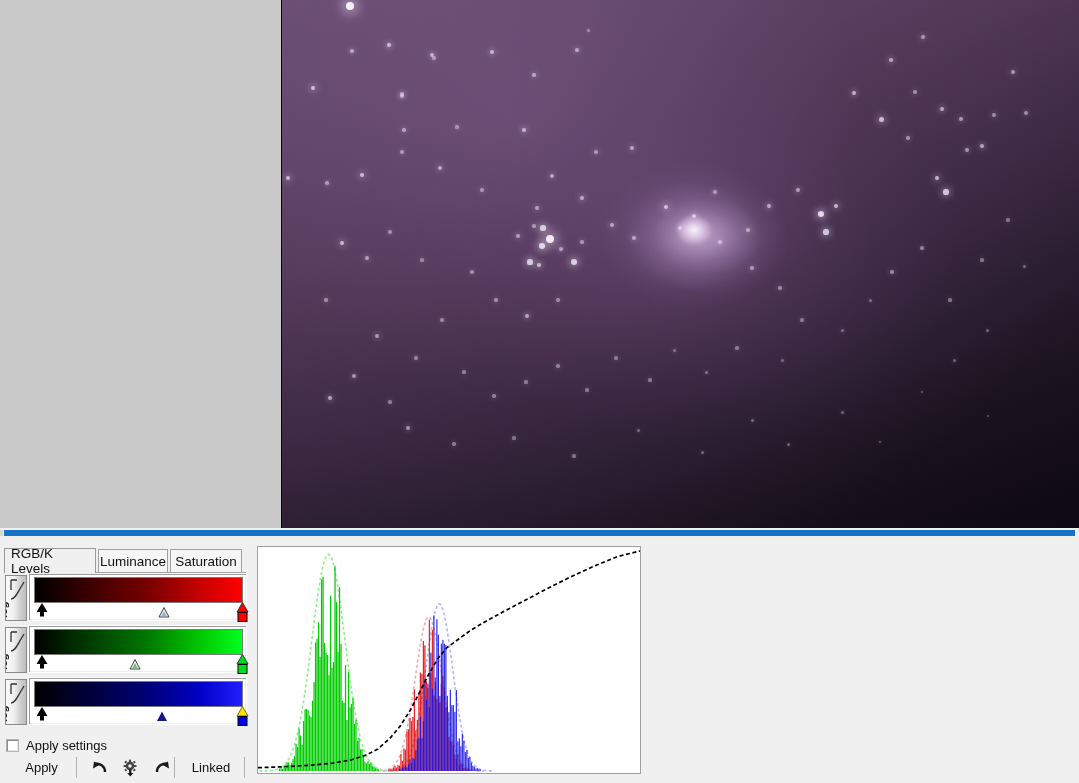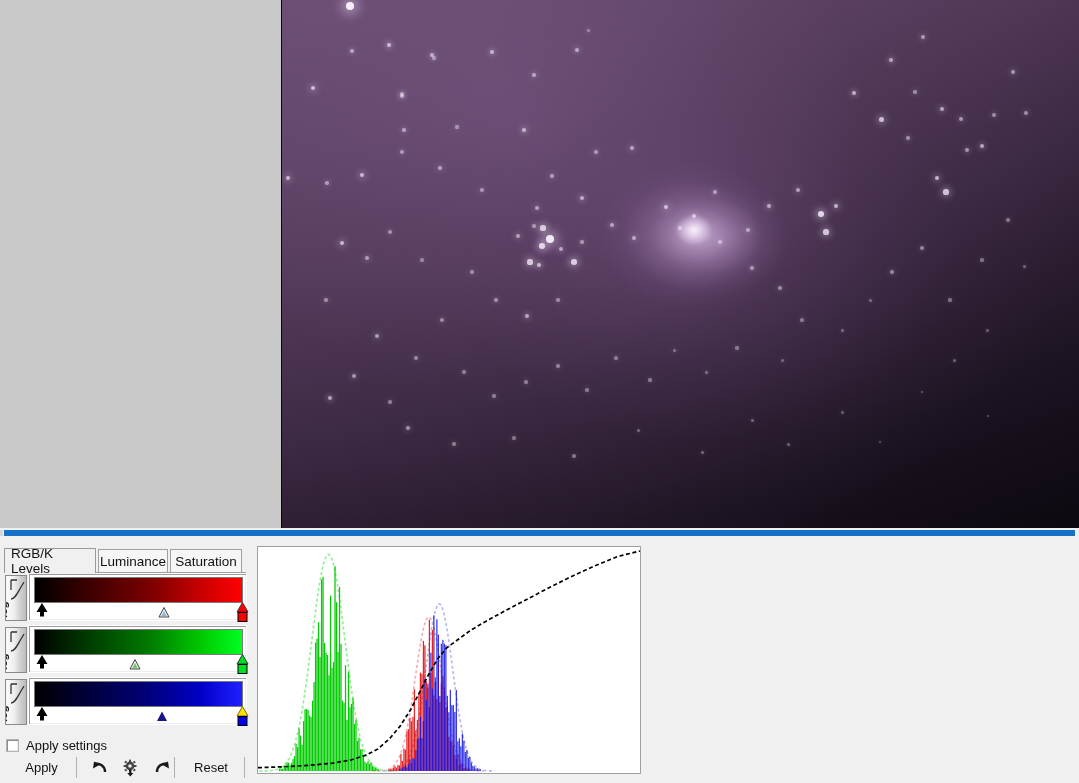--- a/index.html
+++ b/index.html
@@ -388,21 +388,21 @@
           </g>
         </svg>
       </div>
       <div class="iconbtn" style="left:144px;">
         <svg width="20" height="15" viewBox="0 0 20 15">
           <path d="M6 12 C6 5.5 11.5 3.5 15.5 3.5" stroke="#1a1a1a" stroke-width="2.4" fill="none"></path>
           <path d="M18 8.6 L17.0 1.4 L10.8 4.6 Z" fill="#1a1a1a"></path>
         </svg>
       </div>
       <div class="sep" style="left:170px;"></div>
-      <div class="btn" style="left:174px;width:66px;">Reset</div>
+      <div class="btn" style="left:174px;width:66px;">Linked</div>
       <div class="sep" style="left:240px;"></div>
     </div>
 
     <div class="histo">
       <svg id="histosvg" width="382" height="226" viewBox="0 0 382 226">
           <path d="M1.20,223.97 L2.85,223.95 L4.49,223.93 L6.14,223.89 L7.79,223.84 L9.44,223.77 L11.09,223.67 L12.73,223.53 L14.38,223.33 L16.03,223.06 L17.68,222.70 L19.32,222.23 L20.97,221.59 L22.62,220.77 L24.27,219.70 L25.92,218.34 L27.56,216.62 L29.21,214.48 L30.86,211.84 L32.51,208.61 L34.16,204.73 L35.80,200.11 L37.45,194.67 L39.10,188.36 L40.75,181.12 L42.39,172.91 L44.04,163.75 L45.69,153.65 L47.34,142.67 L48.99,130.91 L50.63,118.52 L52.28,105.67 L53.93,92.56 L55.58,79.47 L57.23,66.64 L58.87,54.39 L60.52,43.00 L62.17,32.76 L63.82,23.96 L65.46,16.84 L67.11,11.59 L68.76,8.38 L70.41,7.30 L72.06,8.38 L73.70,11.59 L75.35,16.84 L77.00,23.96 L78.65,32.76 L80.29,43.00 L81.94,54.39 L83.59,66.64 L85.24,79.47 L86.89,92.56 L88.53,105.67 L90.18,118.52 L91.83,130.91 L93.48,142.67 L95.13,153.65 L96.77,163.75 L98.42,172.91 L100.07,181.12 L101.72,188.36 L103.36,194.67 L105.01,200.11 L106.66,204.73 L108.31,208.61 L109.96,211.84 L111.60,214.48 L113.25,216.62 L114.90,218.34 L116.55,219.70 L118.20,220.77 L119.84,221.59 L121.49,222.23 L123.14,222.70 L124.79,223.06 L126.43,223.33 L128.08,223.53 L129.73,223.67 L131.38,223.77 L133.03,223.84 L134.67,223.89 L136.32,223.93 L137.97,223.95 L139.62,223.97 " fill="none" stroke="#8cf08c" stroke-width="1.6" stroke-dasharray="3,2.4"></path>
           <path d="M114.15,223.98 L115.80,223.96 L117.45,223.94 L119.09,223.90 L120.74,223.84 L122.39,223.75 L124.04,223.62 L125.69,223.43 L127.33,223.14 L128.98,222.74 L130.63,222.17 L132.28,221.39 L133.92,220.33 L135.57,218.91 L137.22,217.04 L138.87,214.64 L140.52,211.59 L142.16,207.80 L143.81,203.16 L145.46,197.59 L147.11,191.02 L148.76,183.43 L150.40,174.83 L152.05,165.30 L153.70,154.96 L155.35,144.00 L156.99,132.67 L158.64,121.29 L160.29,110.20 L161.94,99.78 L163.59,90.42 L165.23,82.48 L166.88,76.29 L168.53,72.12 L170.18,70.15 L171.83,70.47 L173.47,73.05 L175.12,77.79 L176.77,84.48 L178.42,92.84 L180.06,102.53 L181.71,113.17 L183.36,124.38 L185.01,135.78 L186.66,147.03 L188.30,157.85 L189.95,167.99 L191.60,177.27 L193.25,185.60 L194.89,192.91 L196.54,199.20 L198.19,204.51 L199.84,208.91 L201.49,212.49 L203.13,215.36 L204.78,217.60 L206.43,219.33 L208.08,220.65 L209.73,221.63 L211.37,222.35 L213.02,222.86 L214.67,223.23 L216.32,223.49 L217.96,223.66 L219.61,223.78 L221.26,223.86 L222.91,223.91 L224.56,223.95 L226.20,223.97 " fill="none" stroke="#f5aab4" stroke-width="1.6" stroke-dasharray="3,2.4"></path>
           <path d="M124.64,223.98 L126.28,223.96 L127.93,223.93 L129.58,223.89 L131.23,223.83 L132.88,223.73 L134.52,223.59 L136.17,223.38 L137.82,223.07 L139.47,222.63 L141.12,222.02 L142.76,221.16 L144.41,220.01 L146.06,218.47 L147.71,216.45 L149.35,213.84 L151.00,210.53 L152.65,206.41 L154.30,201.37 L155.95,195.32 L157.59,188.19 L159.24,179.95 L160.89,170.62 L162.54,160.27 L164.19,149.04 L165.83,137.14 L167.48,124.84 L169.13,112.48 L170.78,100.44 L172.42,89.13 L174.07,78.97 L175.72,70.35 L177.37,63.63 L179.02,59.11 L180.66,56.97 L182.31,57.30 L183.96,60.11 L185.61,65.26 L187.25,72.52 L188.90,81.60 L190.55,92.12 L192.20,103.67 L193.85,115.84 L195.49,128.22 L197.14,140.44 L198.79,152.18 L200.44,163.19 L202.09,173.27 L203.73,182.31 L205.38,190.24 L207.03,197.08 L208.68,202.84 L210.32,207.62 L211.97,211.51 L213.62,214.61 L215.27,217.05 L216.92,218.93 L218.56,220.36 L220.21,221.42 L221.86,222.20 L223.51,222.77 L225.16,223.16 L226.80,223.44 L228.45,223.63 L230.10,223.76 L231.75,223.85 L233.39,223.91 L235.04,223.94 L236.69,223.96 " fill="none" stroke="#b4b4f5" stroke-width="1.6" stroke-dasharray="3,2.4"></path>
           <g>
             <rect x="20.97" y="221.51" width="1.25" height="2.49" fill="#00cc00"></rect>

